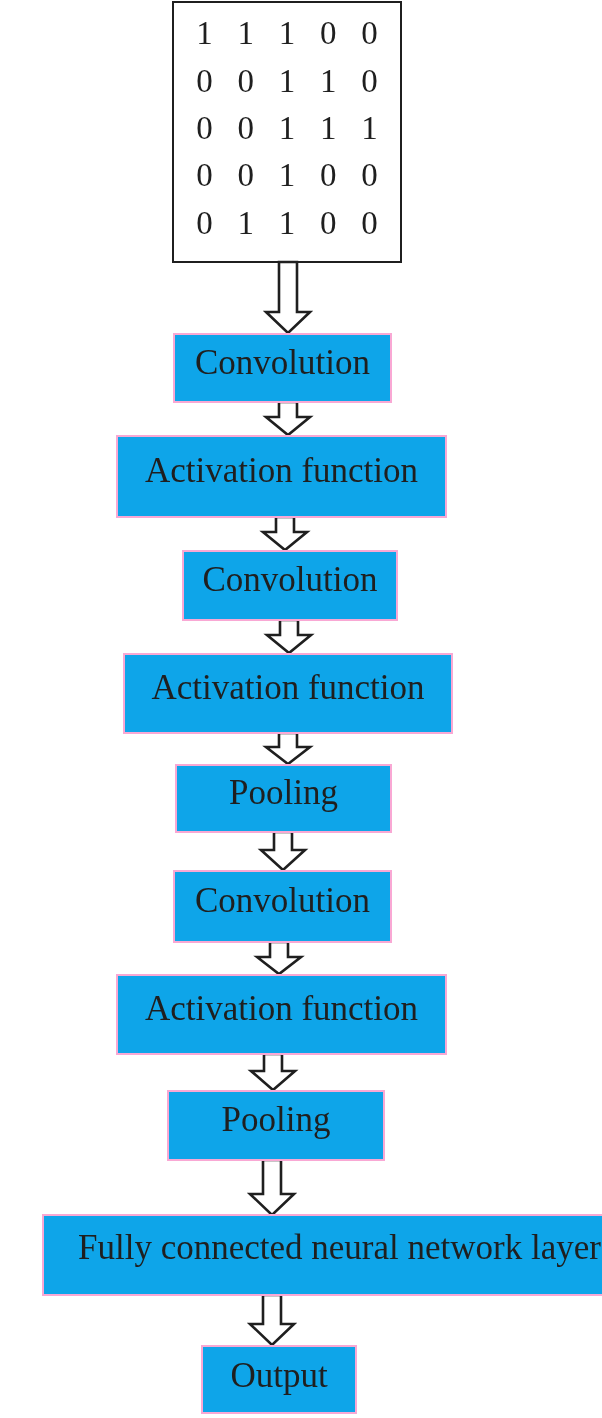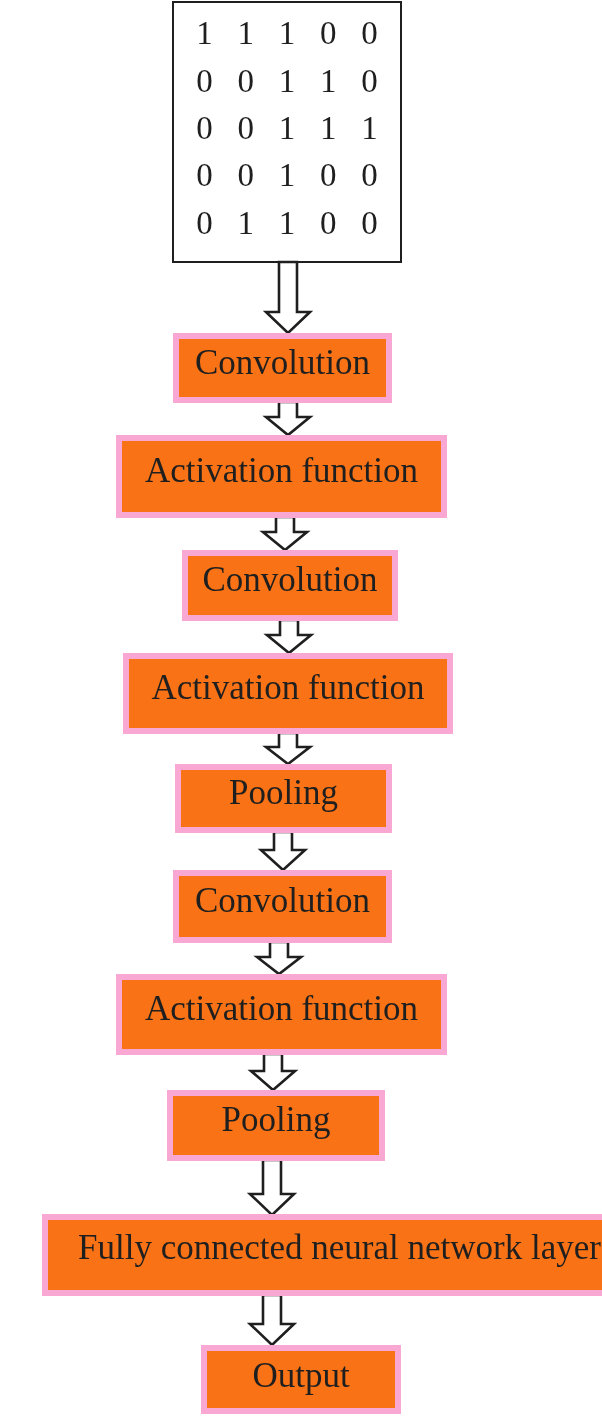--- a/index.html
+++ b/index.html
@@ -12,22 +12,22 @@
     width: 602px;
     height: 1418px;
     background: #ffffff;
     overflow: hidden;
     font-family: "Liberation Serif", "DejaVu Serif", serif;
     color: #1f1f1f;
   }
   .node {
     position: absolute;
     box-sizing: border-box;
-    background: #f97316;
-    border: 6px solid #f9a8d4;
+    background: #0ea5e9;
+    border: 2px solid #f9a8d4;
     display: flex;
     align-items: center;
     justify-content: center;
     font-size: 35px;
     line-height: 1.1;
     padding-bottom: 10px;
     white-space: nowrap;
   }
   .node.wide {
     padding-bottom: 14px;
@@ -127,15 +127,15 @@
   <div class="node" style="left:175px; top:764px; width:217px; height:69px;">Pooling</div>
 
   <div class="node" style="left:173px; top:870px; width:219px; height:73px;">Convolution</div>
 
   <div class="node" style="left:116px; top:974px; width:331px; height:81px;">Activation function</div>
 
   <div class="node" style="left:167px; top:1090px; width:218px; height:71px;">Pooling</div>
 
   <div class="node wide" style="left:2px; top:1214px; width:595px; height:82px;margin-left:40px;">Fully connected neural network layer</div>
 
-  <div class="node" style="left:201px; top:1345px; width:200px; height:69px; padding-bottom:6px;">Output</div>
+  <div class="node" style="left:201px; top:1345px; width:156px; height:69px; padding-bottom:6px;">Output</div>
 
 </div>
 
 </body></html>

